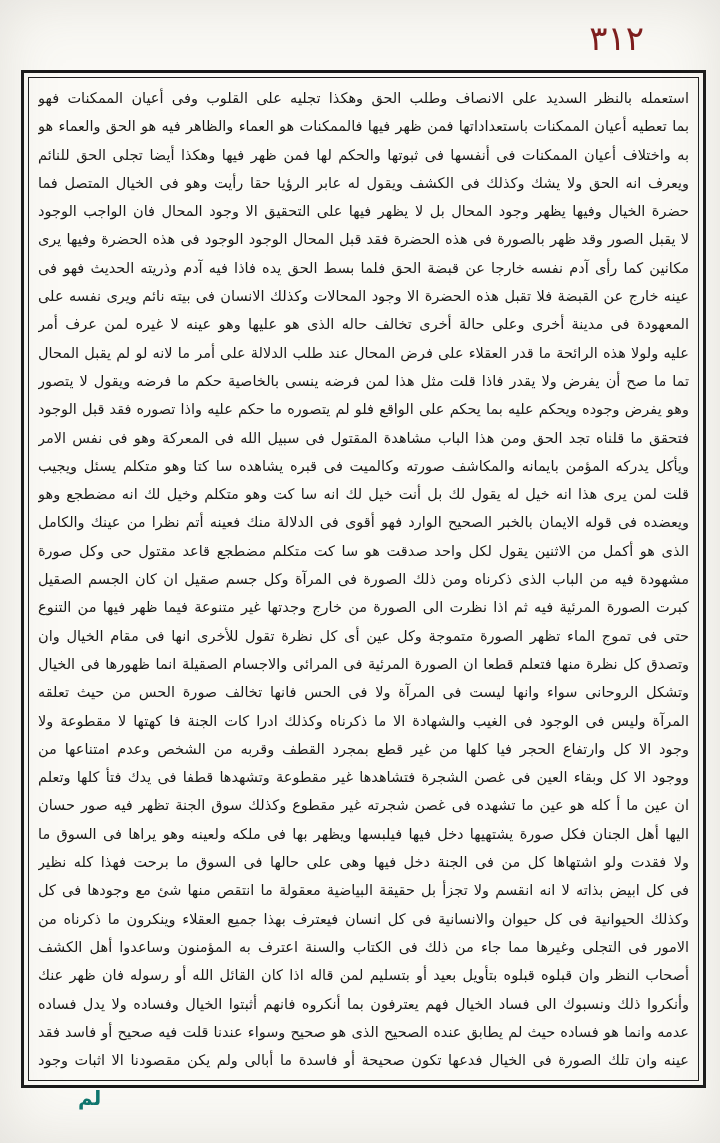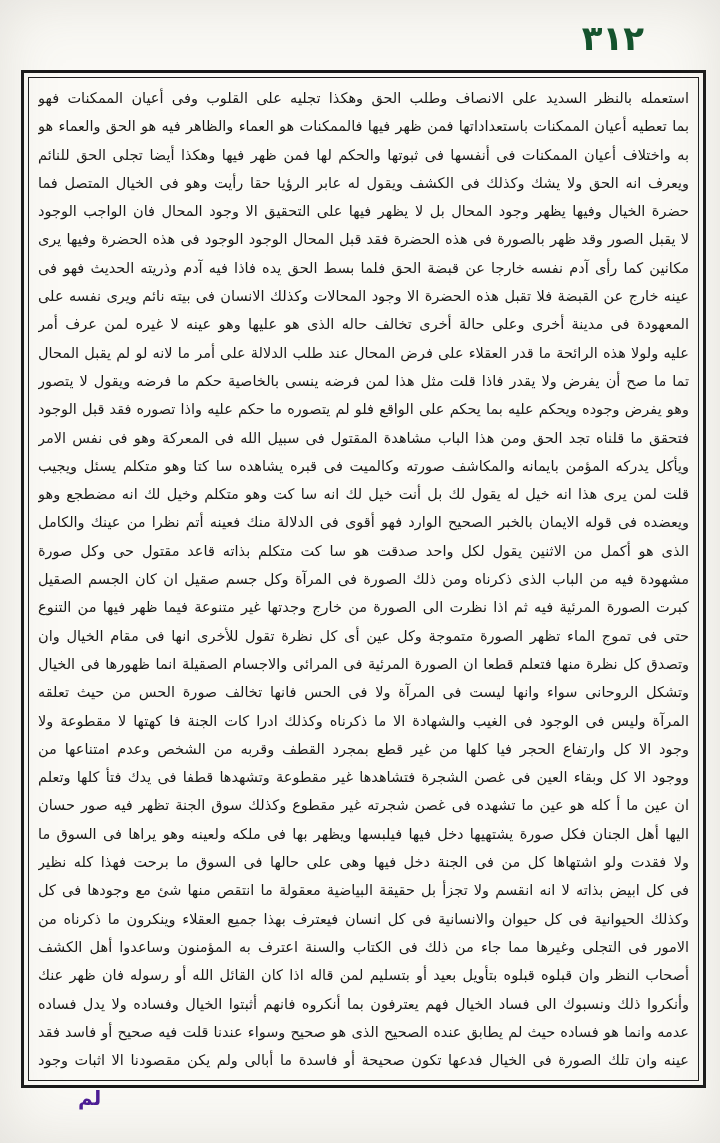--- a/index.html
+++ b/index.html
@@ -21,22 +21,22 @@
     position: absolute;
     inset: 0;
     pointer-events: none;
     box-shadow: inset 0 0 60px rgba(120,115,100,0.18);
   }
   .page-number {
     position: absolute;
     top: 18px;
     right: 76px;
     font-size: 34px;
-    font-weight: 700;
-    color: #14532d;
+    font-weight: 400;
+    color: #7f1d1d;
     letter-spacing: 2px;
     direction: rtl;
   }
   .frame {
     position: absolute;
     left: 21px;
     top: 70px;
     width: 671px;
     height: 1004px;
     border: 3.5px solid #191919;
@@ -65,21 +65,21 @@
     text-align-last: justify;
     white-space: normal;
     word-spacing: 0.5px;
   }
   .catchword {
     position: absolute;
     left: 78px;
     top: 1086px;
     font-size: 20px;
     font-weight: 700;
-    color: #4c1d95;
+    color: #0f766e;
     direction: rtl;
   }
 </style>
 </head>
 <body>
 
 <div class="page">
 
   <div class="page-number">٣١٢</div>
 
@@ -95,21 +95,21 @@
           <div class="line">مكانين كما رأى آدم نفسه خارجا عن قبضة الحق فلما بسط الحق يده فاذا فيه آدم وذريته الحديث فهو فى القبضة وهو</div>
           <div class="line">عينه خارج عن القبضة فلا تقبل هذه الحضرة الا وجود المحالات وكذلك الانسان فى بيته نائم ويرى نفسه على صورته</div>
           <div class="line">المعهودة فى مدينة أخرى وعلى حالة أخرى تخالف حاله الذى هو عليها وهو عينه لا غيره لمن عرف أمر الوجود على ما هو</div>
           <div class="line">عليه ولولا هذه الرائحة ما قدر العقلاء على فرض المحال عند طلب الدلالة على أمر ما لانه لو لم يقبل المحال الوجود فى حضرة</div>
           <div class="line">تما ما صح أن يفرض ولا يقدر فاذا قلت مثل هذا لمن فرضه ينسى بالخاصية حكم ما فرضه ويقول لا يتصور وجود المحال</div>
           <div class="line">وهو يفرض وجوده ويحكم عليه بما يحكم على الواقع فلو لم يتصوره ما حكم عليه واذا تصوره فقد قبل الوجود بنسبة ما</div>
           <div class="line">فتحقق ما قلناه تجد الحق ومن هذا الباب مشاهدة المقتول فى سبيل الله فى المعركة وهو فى نفس الامر حى يرزق</div>
           <div class="line">ويأكل يدركه المؤمن بايمانه والمكاشف صورته وكالميت فى قبره يشاهده سا كتا وهو متكلم يسئل ويجيب فان</div>
           <div class="line">قلت لمن يرى هذا انه خيل له يقول لك بل أنت خيل لك انه سا كت وهو متكلم وخيل لك انه مضطجع وهو قاعد</div>
           <div class="line">ويعضده فى قوله الايمان بالخبر الصحيح الوارد فهو أقوى فى الدلالة منك فعينه أتم نظرا من عينك والكامل النظر</div>
-          <div class="line">الذى هو أكمل من الاثنين يقول لكل واحد صدقت هو سا كت متكلم بذاته قاعد مقتول حى وكل صورة</div>
+          <div class="line">الذى هو أكمل من الاثنين يقول لكل واحد صدقت هو سا كت متكلم مضطجع قاعد مقتول حى وكل صورة</div>
           <div class="line">مشهودة فيه من الباب الذى ذكرناه ومن ذلك الصورة فى المرآة وكل جسم صقيل ان كان الجسم الصقيل كبيرا</div>
           <div class="line">كبرت الصورة المرئية فيه ثم اذا نظرت الى الصورة من خارج وجدتها غير متنوعة فيما ظهر فيها من التنوع بتنوع المرائى</div>
           <div class="line">حتى فى تموج الماء تظهر الصورة متموجة وكل عين أى كل نظرة تقول للأخرى انها فى مقام الخيال وان الحق بيدها</div>
           <div class="line">وتصدق كل نظرة منها فتعلم قطعا ان الصورة المرئية فى المرائى والاجسام الصقيلة انما ظهورها فى الخيال كرؤية النائم</div>
           <div class="line">وتشكل الروحانى سواء وانها ليست فى المرآة ولا فى الحس فانها تخالف صورة الحس من حيث تعلقه الخاص به دون</div>
           <div class="line">المرآة وليس فى الوجود فى الغيب والشهادة الا ما ذكرناه وكذلك ادرا كات الجنة فا كهتها لا مقطوعة ولا ممنوعة مع</div>
           <div class="line">وجود الا كل وارتفاع الحجر فيا كلها من غير قطع بمجرد القطف وقربه من الشخص وعدم امتناعها من القطف</div>
           <div class="line">ووجود الا كل وبقاء العين فى غصن الشجرة فتشاهدها غير مقطوعة وتشهدها قطفا فى يدك فتأ كلها وتعلم ولا تشك</div>
           <div class="line">ان عين ما أ كله هو عين ما تشهده فى غصن شجرته غير مقطوع وكذلك سوق الجنة تظهر فيه صور حسان اذا نظر</div>
           <div class="line">اليها أهل الجنان فكل صورة يشتهيها دخل فيها فيلبسها ويظهر بها فى ملكه ولعينه وهو يراها فى السوق ما انفصلت</div>

